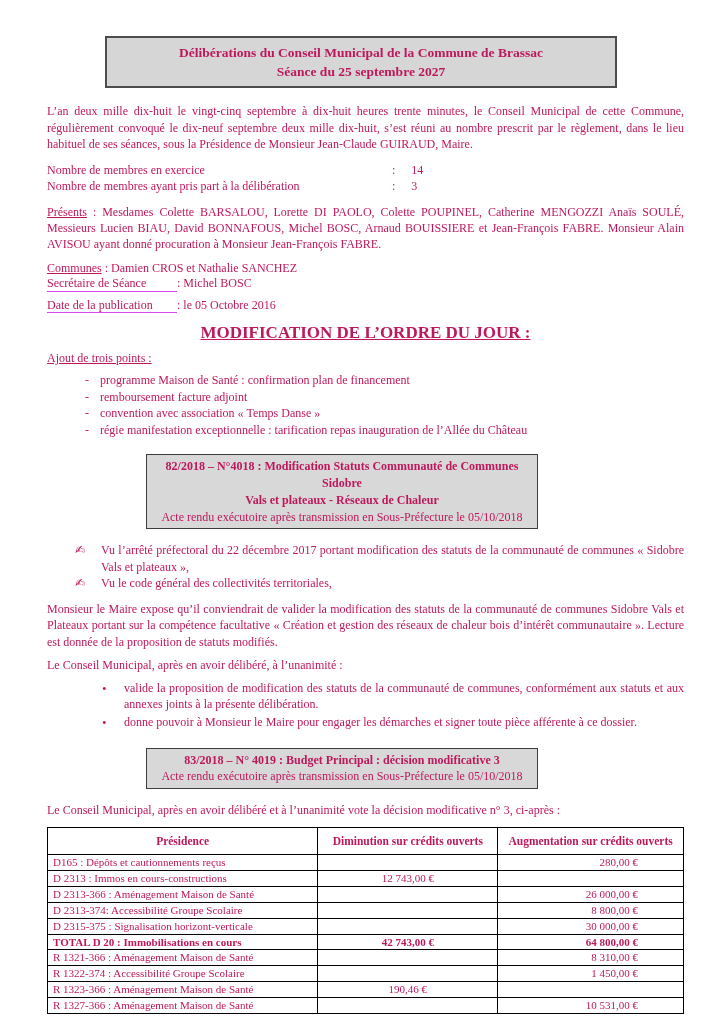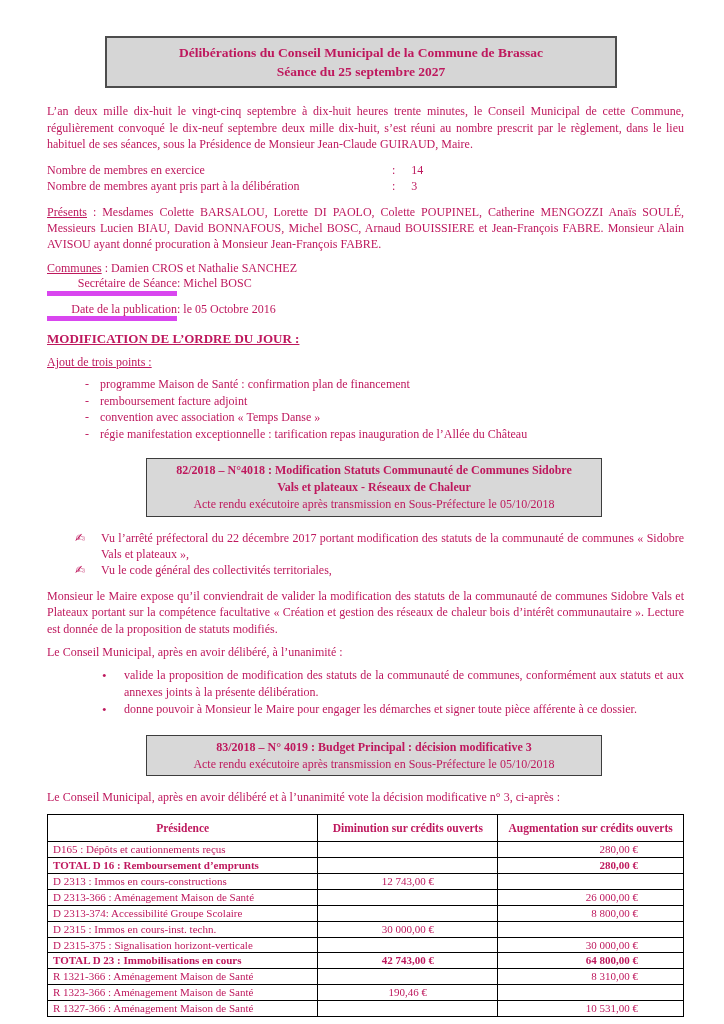--- a/index.html
+++ b/index.html
@@ -14,35 +14,35 @@
     background:#d6d6d6; border:2px solid #4d4d4d;
     text-align:center; font-weight:bold; font-size:13.5px;
     padding:5px 8px; line-height:1.42;
   }
   .para { text-align:justify; line-height:1.37; }
   .mt-6 { margin-top:6px; } .mt-8 { margin-top:8px; } .mt-9 { margin-top:9px; } .mt-14 { margin-top:14px; }
   .members-line { line-height:1.37; }
   .members-label { display:inline-block; width:345px; }
   .members-value { display:inline-block; margin-left:16px; }
   .u { text-decoration:underline; }
-  .tab-label { display:inline-block; width:130px; border-bottom:5px solid #d946ef; line-height:1.15;text-align:right; }
-  .section-heading { font-weight:bold; text-decoration:underline; font-size:13px; margin-top:10px; }
+  .tab-label { display:inline-block; width:130px; border-bottom:1px solid #d946ef; line-height:1.15; }
+  .section-heading { font-weight:bold; text-decoration:underline; font-size:17px; margin-top:10px;text-align:center; }
   .list { line-height:1.37; }
   .list-row { display:flex; }
   .list-marker { flex:none; }
   .list-text { flex:1; text-align:justify; }
   .dash-list { padding-left:38px; margin-top:6px; }
   .dash-list .list-marker { width:15px; }
   .vu-list { padding-left:28px; margin-top:13px; }
   .vu-list .list-marker { width:26px; font-family:"DejaVu Sans", sans-serif; font-size:12px; }
   .bullet-list { padding-left:55px; margin-top:7px; }
   .bullet-list .list-row { margin-bottom:1px; }
   .bullet-list .list-marker { width:22px; font-size:13px; }
   .gray-box {
-    width:456px; margin-left:99px; background:#d8d8d8; border:1.5px solid #3d3d3d;
+    width:392px; margin-left:99px; background:#d8d8d8; border:1.5px solid #3d3d3d;
     text-align:center; padding:3px 10px; line-height:1.4; font-size:12px; margin-top:16px;
   }
   .gray-box .bold-line { font-weight:bold; }
   table.budget {
     width:637px; border-collapse:collapse; margin-top:9px;
     font-size:11px; border:1.5px solid #000;
   }
   table.budget th, table.budget td { border:1px solid #000; }
   table.budget th { font-weight:bold; text-align:center; font-size:11.5px; padding:7px 2px; }
   table.budget td { padding:1px 5px; line-height:1.17; height:15px; }
@@ -164,59 +164,54 @@
         <th>Diminution sur crédits ouverts</th>
         <th>Augmentation sur crédits ouverts</th>
       </tr>
     </thead>
     <tbody>
         <tr>
           <td class="cell-des">D165 : Dépôts et cautionnements reçus</td>
           <td class="cell-dim"></td>
           <td class="cell-aug">280,00 €</td>
         </tr>
-        <tr class="row-bold">
-          <td class="cell-des">TOTAL D 16 : Remboursement d’emprunts</td>
-          <td class="cell-dim"></td>
-          <td class="cell-aug">280,00 €</td>
-        </tr>
         <tr>
           <td class="cell-des">D 2313 : Immos en cours-constructions</td>
           <td class="cell-dim">12 743,00 €</td>
           <td class="cell-aug"></td>
         </tr>
         <tr>
           <td class="cell-des">D 2313-366 : Aménagement Maison de Santé</td>
           <td class="cell-dim"></td>
           <td class="cell-aug">26 000,00 €</td>
         </tr>
         <tr>
           <td class="cell-des">D 2313-374: Accessibilité Groupe Scolaire</td>
           <td class="cell-dim"></td>
           <td class="cell-aug">8 800,00 €</td>
         </tr>
         <tr>
-          <td class="cell-des">D 2315 : Immos en cours-inst. techn.</td>
-          <td class="cell-dim">30 000,00 €</td>
-          <td class="cell-aug"></td>
-        </tr>
-        <tr>
           <td class="cell-des">D 2315-375 : Signalisation horizont-verticale</td>
           <td class="cell-dim"></td>
           <td class="cell-aug">30 000,00 €</td>
         </tr>
         <tr class="row-bold">
-          <td class="cell-des">TOTAL D 23 : Immobilisations en cours</td>
+          <td class="cell-des">TOTAL D 20 : Immobilisations en cours</td>
           <td class="cell-dim">42 743,00 €</td>
           <td class="cell-aug">64 800,00 €</td>
         </tr>
         <tr>
           <td class="cell-des">R 1321-366 : Aménagement Maison de Santé</td>
           <td class="cell-dim"></td>
           <td class="cell-aug">8 310,00 €</td>
+        </tr>
+        <tr>
+          <td class="cell-des">R 1322-374 : Accessibilité Groupe Scolaire</td>
+          <td class="cell-dim"></td>
+          <td class="cell-aug">1 450,00 €</td>
         </tr>
         <tr>
           <td class="cell-des">R 1323-366 : Aménagement Maison de Santé</td>
           <td class="cell-dim">190,46 €</td>
           <td class="cell-aug"></td>
         </tr>
         <tr>
           <td class="cell-des">R 1327-366 : Aménagement Maison de Santé</td>
           <td class="cell-dim"></td>
           <td class="cell-aug">10 531,00 €</td>

